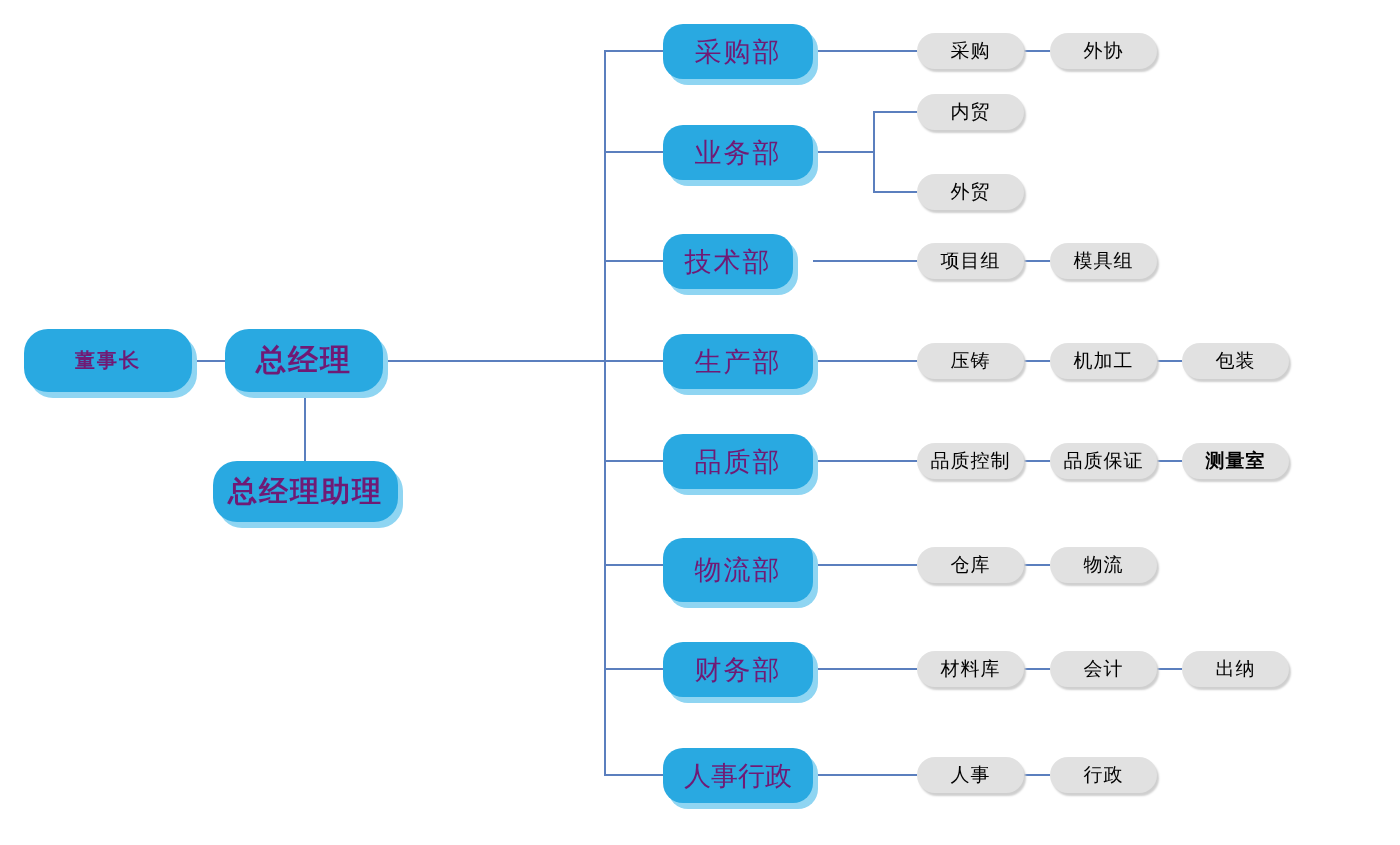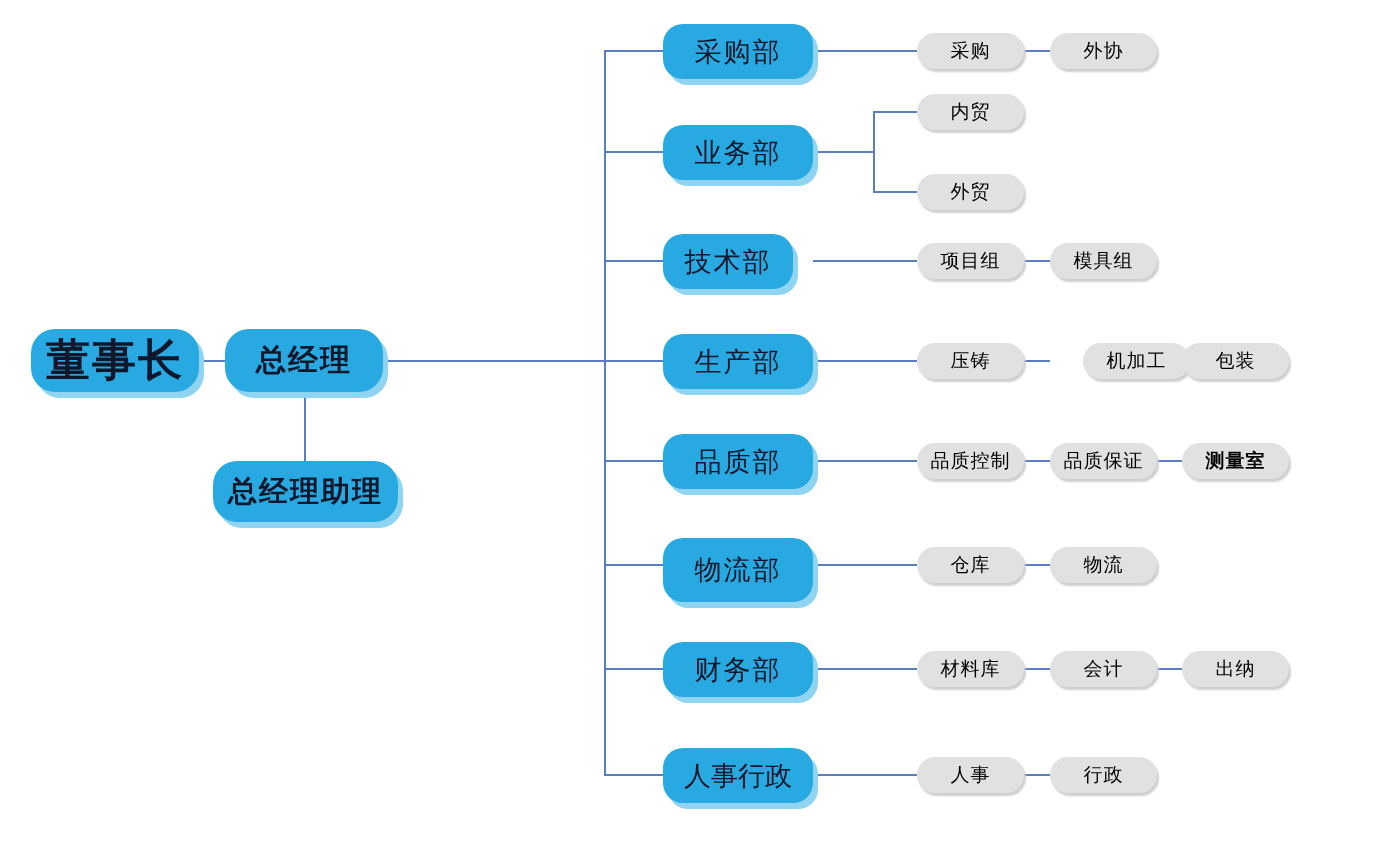--- a/index.html
+++ b/index.html
@@ -8,28 +8,28 @@
     width:1400px;height:845px;
     background:#ffffff;
     font-family:"Liberation Sans","DejaVu Sans",sans-serif;
     color:#3d3d3d;
     overflow:hidden;
   }
   .box{
     position:absolute;
     display:flex;align-items:center;justify-content:center;
     background:var(--blue,#29a9e1);
-    color:#0f172a;
+    color:#701a75;
     border-radius:24px;
     box-shadow:5px 6px 0 var(--blue-shadow,#8fd5f2);
     box-sizing:border-box;
     white-space:nowrap;
     letter-spacing:2px;
   }
-  .box.root{font-size:44px;font-weight:bold;margin-left:7px;}
+  .box.root{font-size:20px;font-weight:bold;}
   .box.exec{font-size:29px;font-weight:bold;}
   .box.dept{font-size:27px;border-radius:20px;}
   .pill{
     position:absolute;
     display:flex;align-items:center;justify-content:center;
     width:107px;height:36px;
     background:var(--gray,#e1e1e1);
     color:#000000;
     border-radius:18px;
     box-shadow:2px 3px 2px #cfcfcf;
@@ -105,21 +105,21 @@
   <div class="pill" style="left:917px;top:33px">采购</div>
   <div class="pill" style="left:1050px;top:33px">外协</div>
 
   <div class="pill" style="left:917px;top:94px">内贸</div>
   <div class="pill" style="left:917px;top:174px">外贸</div>
 
   <div class="pill" style="left:917px;top:243px">项目组</div>
   <div class="pill" style="left:1050px;top:243px">模具组</div>
 
   <div class="pill" style="left:917px;top:343px">压铸</div>
-  <div class="pill" style="left:1083px;top:343px">机加工</div>
+  <div class="pill" style="left:1050px;top:343px">机加工</div>
   <div class="pill" style="left:1182px;top:343px">包装</div>
 
   <div class="pill" style="left:917px;top:443px">品质控制</div>
   <div class="pill" style="left:1050px;top:443px">品质保证</div>
   <div class="pill bold" style="left:1182px;top:443px">测量室</div>
 
   <div class="pill" style="left:917px;top:547px">仓库</div>
   <div class="pill" style="left:1050px;top:547px">物流</div>
 
   <div class="pill" style="left:917px;top:651px">材料库</div>

